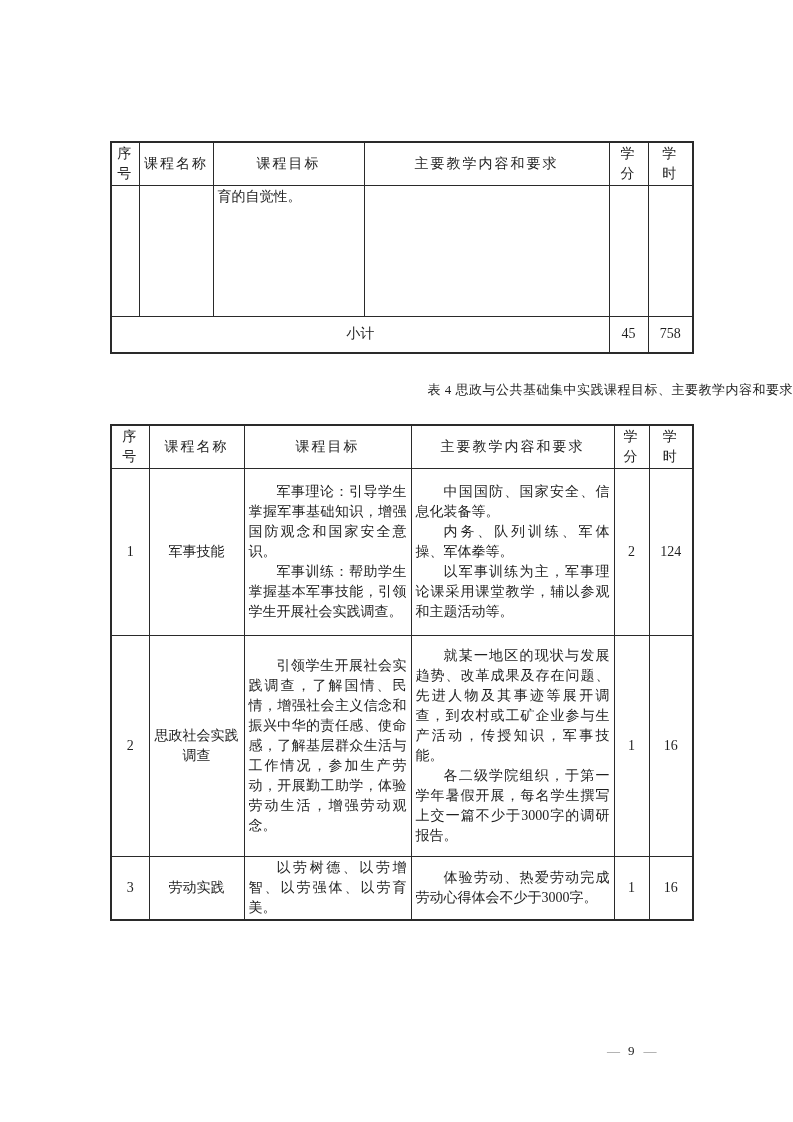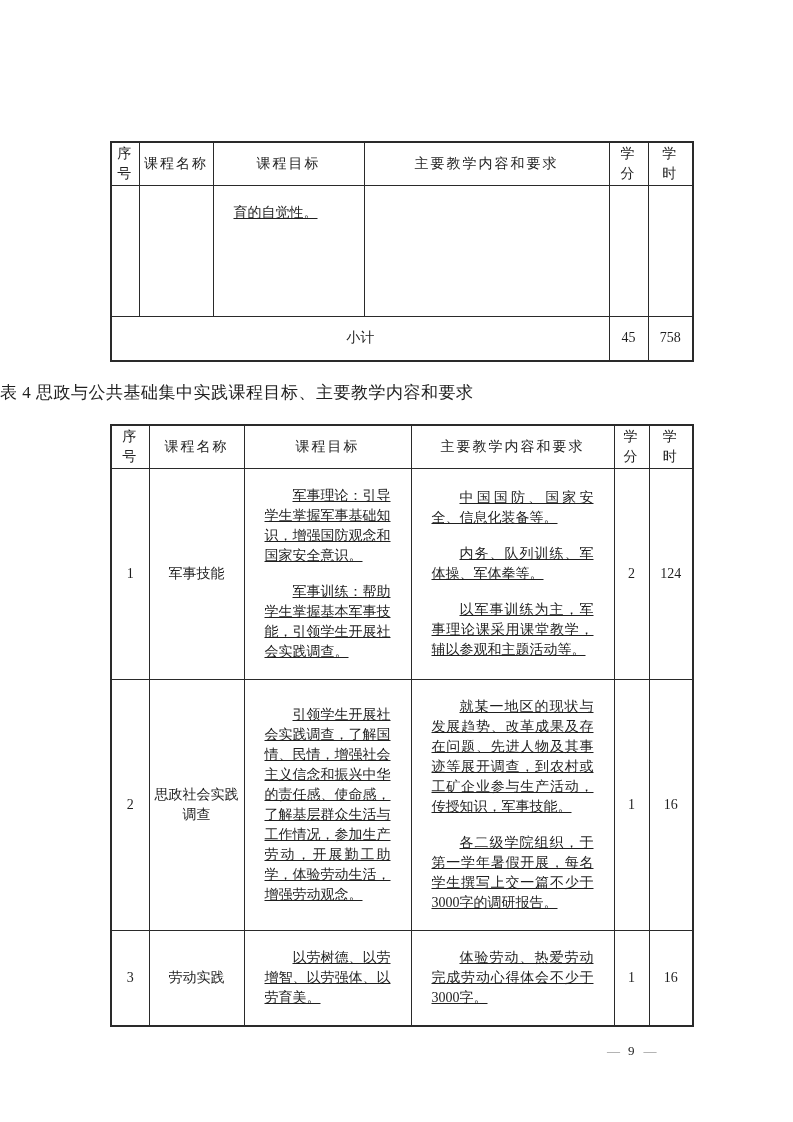--- a/index.html
+++ b/index.html
@@ -14,26 +14,26 @@
   }
   .doc td{
     border:1px solid #2a2a2a;font-size:14px;line-height:20px;
     padding:1px 4px;overflow:hidden;font-weight:normal;
   }
   .c{text-align:center;vertical-align:middle;}
   .hd{text-align:center;vertical-align:middle;letter-spacing:2px;}
   .two-line{white-space:pre-line;}
   .txt{vertical-align:middle;padding:1px 3px 1px 4px;}
   .top{vertical-align:top;}
-  .para{margin:16px;text-indent:2em;text-align:justify;text-decoration:underline;}
+  .para{margin:0;text-indent:2em;text-align:justify;}
   .cont{text-indent:0;}
   .name-narrow{padding-left:14px;padding-right:14px;}
   .tbl-title{
-    position:absolute;left:0;right:0;top:381px;text-align:left;
-    font-size:17px;letter-spacing:0.5px;
+    position:absolute;left:0;right:0;top:381px;text-align:right;
+    font-size:13px;letter-spacing:0.5px;
   }
   .footer{
     position:absolute;top:1043px;left:607px;font-size:13px;
     display:flex;align-items:center;gap:9px;
   }
   .footer .dash{color:#8c8c8c;letter-spacing:-1px;}
   .footer .num{color:#222;}
 </style>
 </head>
 <body>
@@ -64,21 +64,21 @@
     <tr style="height:131px">
       <td class="c"></td>
       <td class="c"></td>
       <td class="txt top">
         <p class="para cont">育的自觉性。</p>
       </td>
       <td class="txt"></td>
       <td class="c"></td>
       <td class="c"></td>
     </tr>
-    <tr style="height:44px">
+    <tr style="height:36px">
       <td class="c" colspan="4">小计</td>
       <td class="c">45</td>
       <td class="c">758</td>
     </tr>
   </tbody>
     </table>
 
   <div class="tbl-title">表 4 思政与公共基础集中实践课程目标、主要教学内容和要求</div>
 
   <table class="doc" style="top:424px;width:582px;border-radius:26px;">

